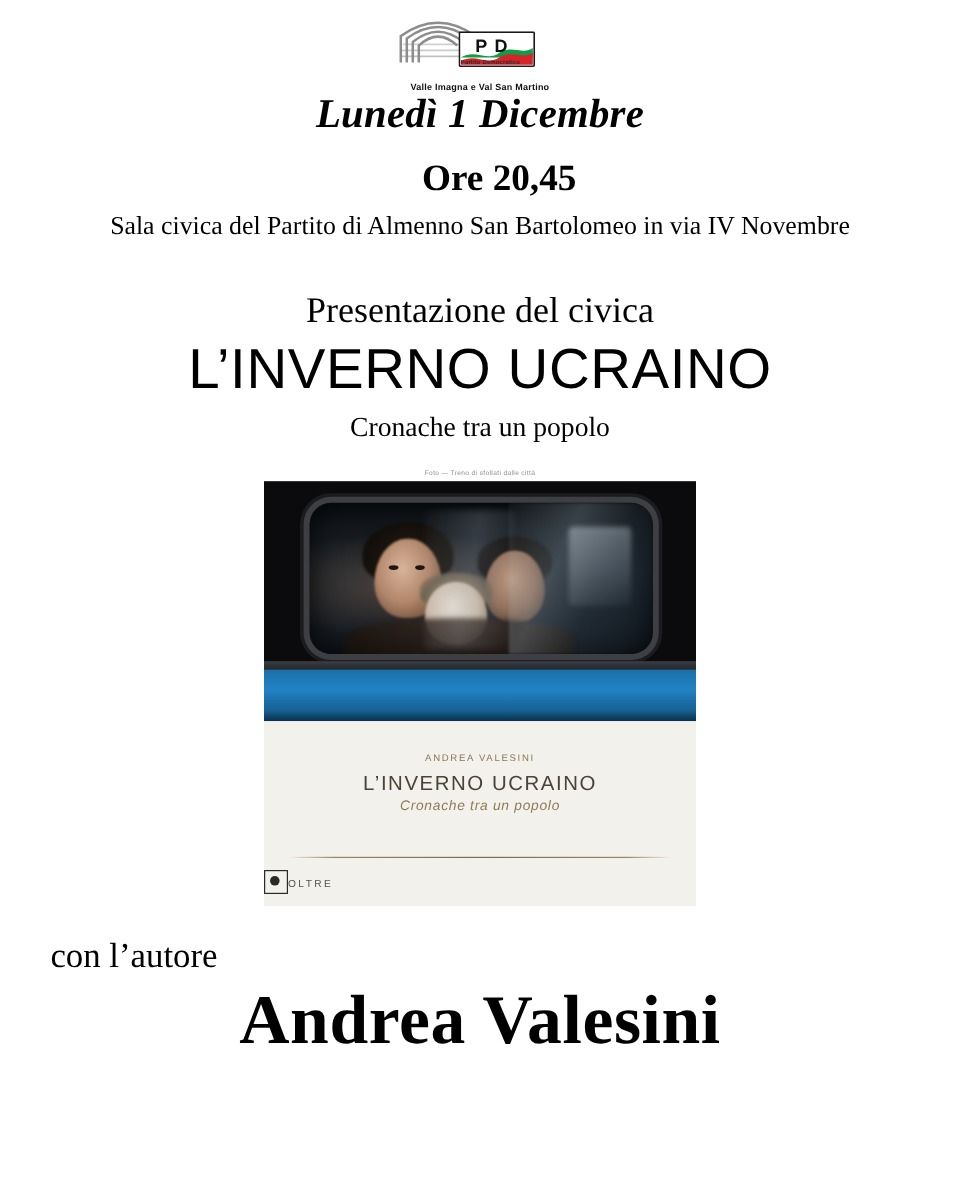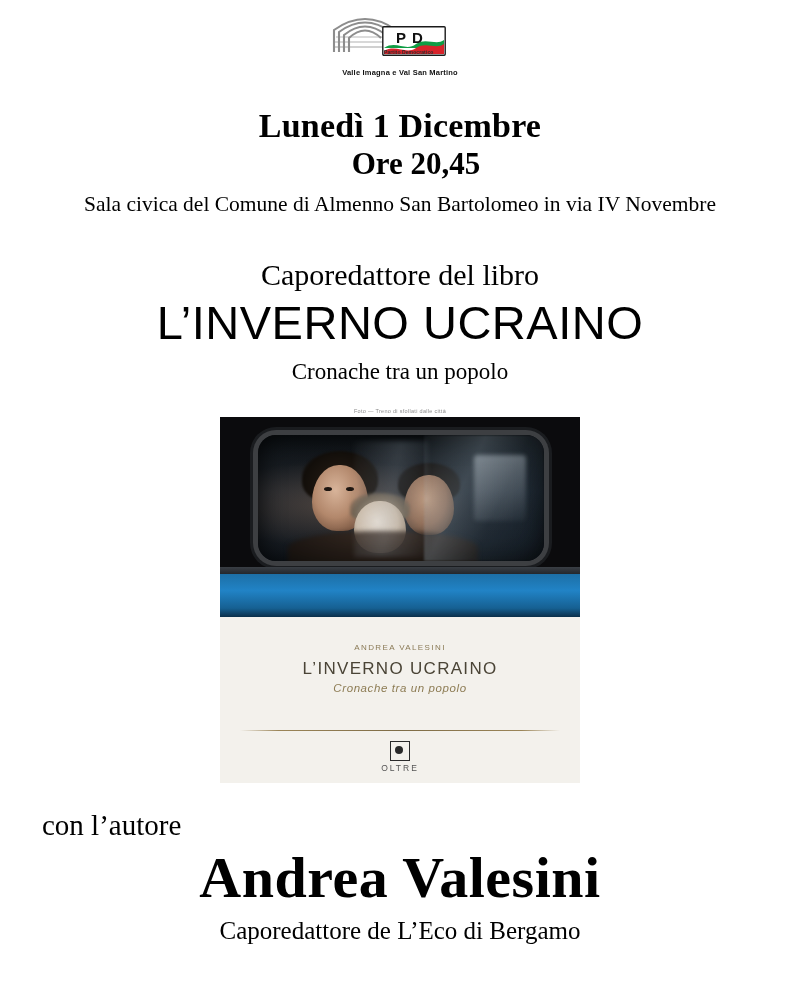--- a/index.html
+++ b/index.html
@@ -67,28 +67,28 @@
     color: #2d2d2d;
     letter-spacing: 0.1px;
   }
 
   
   .date-line {
     text-align: center;
     font-size: 34px;
     font-weight: bold;
     letter-spacing: 0.2px;
-    margin-top: 30px;
     line-height: 1.12;
+    font-style: italic;
   }
   .time-line {
     text-align: center;
     font-size: 31px;
     font-weight: bold;
-    margin-top: 2px;
+    margin-top: 16px;
     line-height: 1.12;
     padding-left: 32px;
   }
   .venue-line {
     text-align: center;
     font-size: 21.5px;
     margin-top: 10px;
     line-height: 1.2;
   }
   .venue-line .ital {
@@ -325,21 +325,21 @@
     margin-top: 3px;
   }
   .cover-rule {
     width: 320px;
     height: 1px;
     margin: 36px auto 0 auto;
     background: linear-gradient(to right, rgba(150,130,90,0) 0%, #9b8558 12%, #7e6c46 50%, #9b8558 88%, rgba(150,130,90,0) 100%);
   }
   .pub-wrap {
     display: flex;
-    flex-direction: column;
+    flex-direction: row;
     align-items: center;
     margin-top: 10px;
   }
   .pub-mark {
     width: 18px;
     height: 18px;
     border: 1.5px solid #2a2a2a;
     position: relative;
     background: #f3f1ec;
   }
@@ -413,24 +413,24 @@
       </svg>
 
       <div class="logo-micro">Partito Democratico</div>
     </div>
     <div class="logo-sub">Valle Imagna e Val San Martino</div>
   </div>
 
   <div class="date-line">Lunedì 1 Dicembre</div>
   <div class="time-line">Ore 20,45</div>
   <div class="venue-line">
-    <span>Sala civica del Comune di Almenno San Bartolomeo in via IV Nove</span><span class="ital">mbre</span>
+    <span>Sala civica del Partito di Almenno San Bartolomeo in via IV Nove</span><span class="ital">mbre</span>
   </div>
 
-  <div class="pres-line">Caporedattore del libro</div>
+  <div class="pres-line">Presentazione del civica</div>
   <div class="book-title">L’INVERNO UCRAINO</div>
   <div class="book-sub">Cronache tra un popolo</div>
 
   <div class="cover-area">
     <div class="cover-credit">Foto — Treno di sfollati dalle città</div>
 
     <div class="photo">
       <div class="train-body"></div>
       <div class="window">
         <div class="hair-woman"></div>
@@ -456,15 +456,14 @@
       <div class="cover-rule"></div>
       <div class="pub-wrap">
         <div class="pub-mark"></div>
         <div class="pub-name">OLTRE</div>
       </div>
     </div>
   </div>
 
   <div class="with-author">con l’autore</div>
   <div class="author-name">Andrea Valesini</div>
-  <div class="author-role">Caporedattore de L’Eco di Bergamo</div>
 
 </div>
 
 </body></html>

